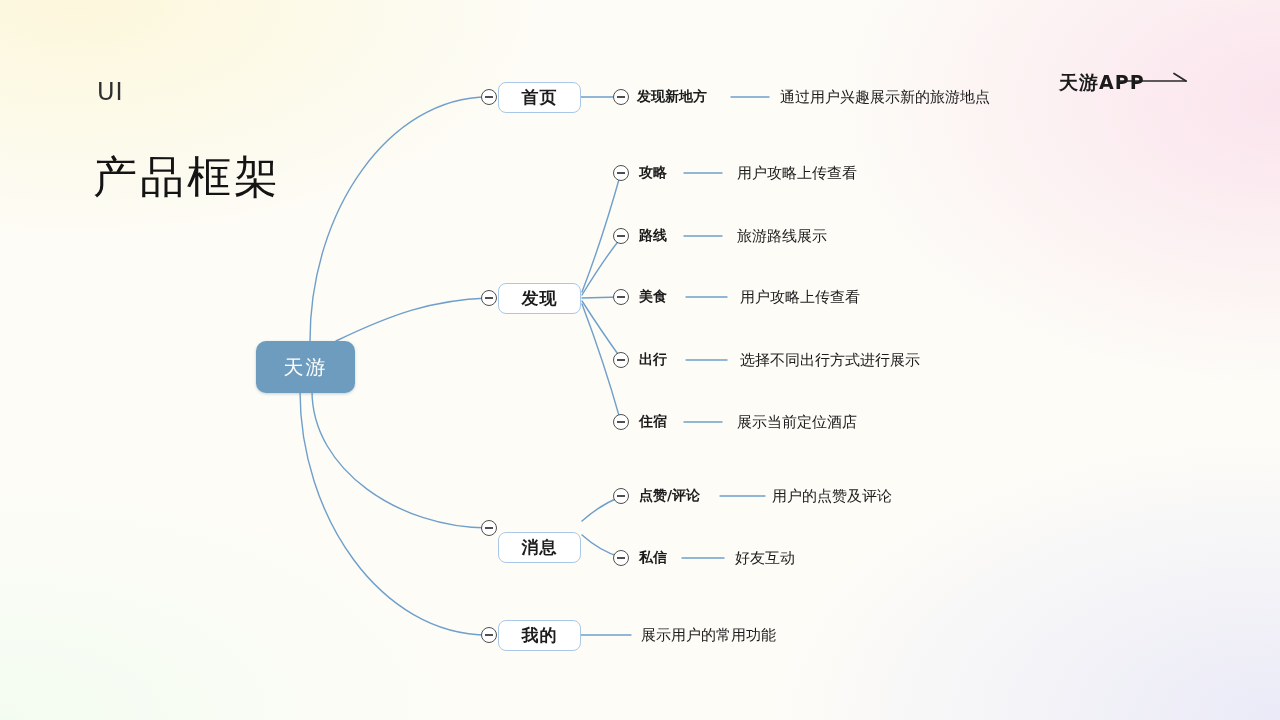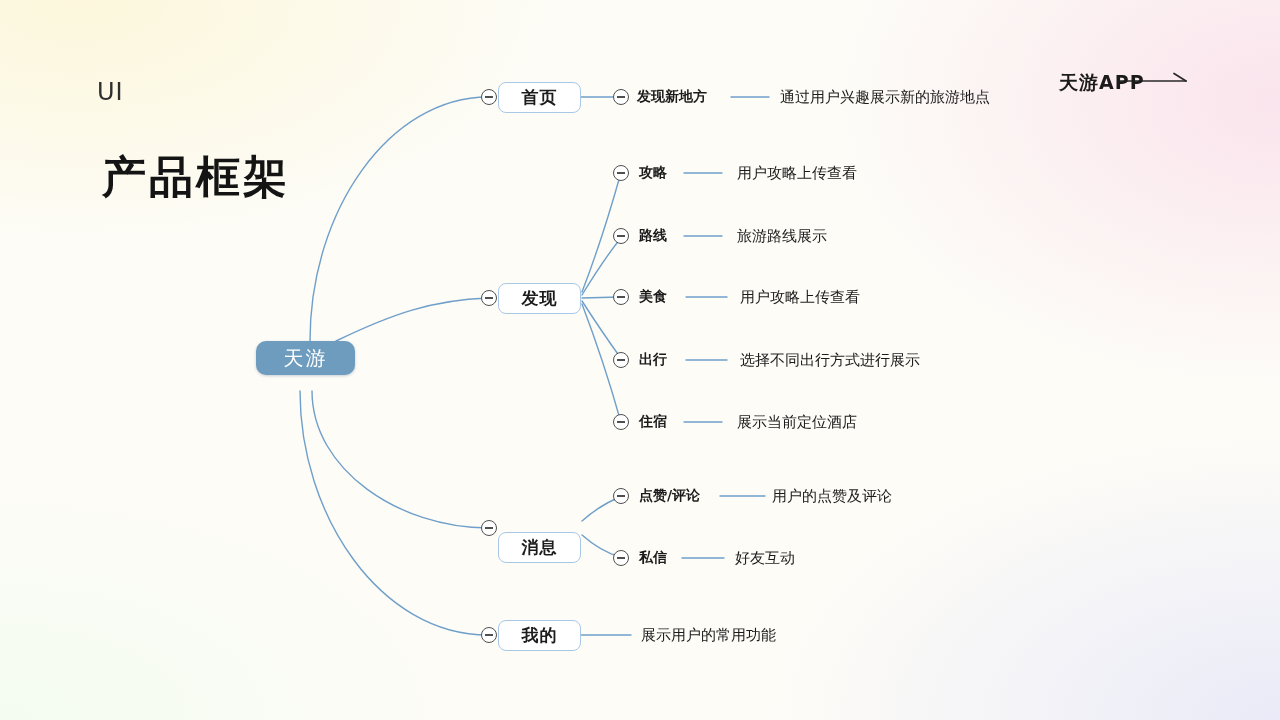--- a/index.html
+++ b/index.html
@@ -17,26 +17,26 @@
   }
 
   svg.connectors { position:absolute; left:0; top:0; width:1280px; height:720px; }
   svg.connectors path { fill:none; stroke:#6f9fca; stroke-width:1.4; stroke-linecap:round; }
   svg.connectors path.arrow { stroke:#2a2a2a; stroke-width:1.7; }
 
   .abs { position:absolute; white-space:nowrap; }
   .vcenter { transform:translateY(-50%); }
 
   .ui-label   { left:97px; top:78px; font-size:24px; color:#2f2f2f; letter-spacing:1px; }
-  .big-title  { left:102px; top:148px; font-size:44px; font-weight:bold; color:#141414; letter-spacing:3px; }
+  .big-title  { left:93px; top:148px; font-size:44px; font-weight:normal; color:#141414; letter-spacing:3px; }
   .subtitle   { left:96px; top:215px; font-size:21px; color:#8d8d8d; letter-spacing:1px; }
   .app-label  { left:1035px; top:70px; font-size:19px; font-weight:600; color:#1b1b1b; letter-spacing:1px;margin-left:24px; }
 
   .root-node {
-    left:256px; top:341px; width:99px; height:34px;
+    left:256px; top:341px; width:99px; height:52px;
     background:#6e9cbe; border-radius:10px;
     display:flex; align-items:center; justify-content:center;
     font-size:20px; color:#ffffff; letter-spacing:2px;
     box-shadow:0 1px 3px rgba(90,120,150,0.35);
   }
 
   .node {
     width:83px; height:31px;
     background:#ffffff; border:1.5px solid #a9c8e8; border-radius:8px;
     display:flex; align-items:center; justify-content:center;

